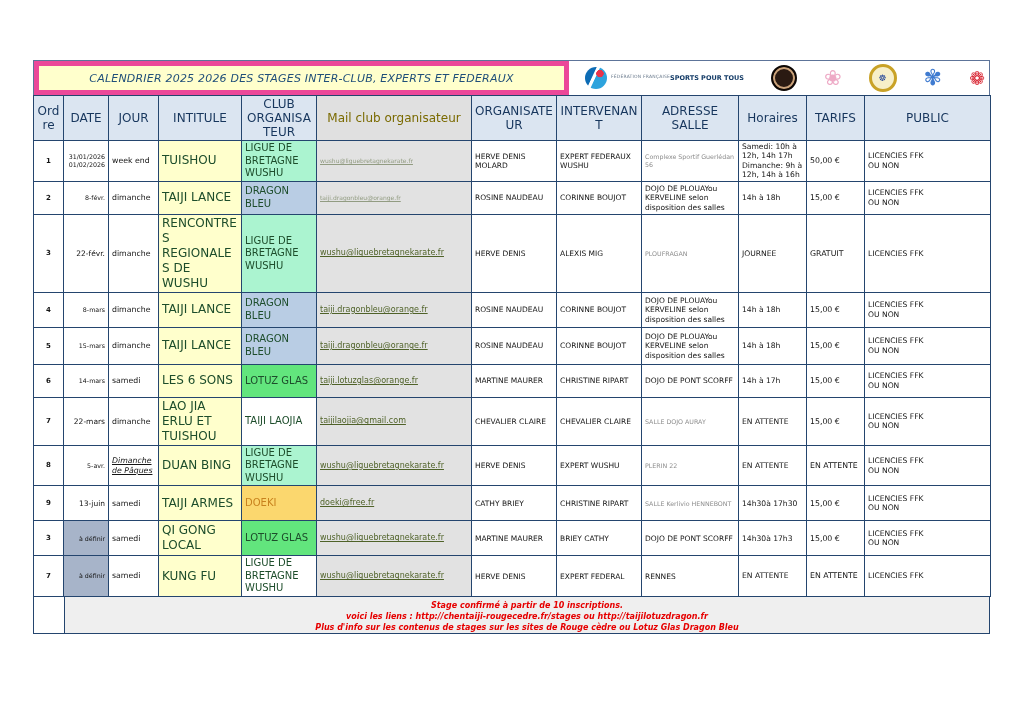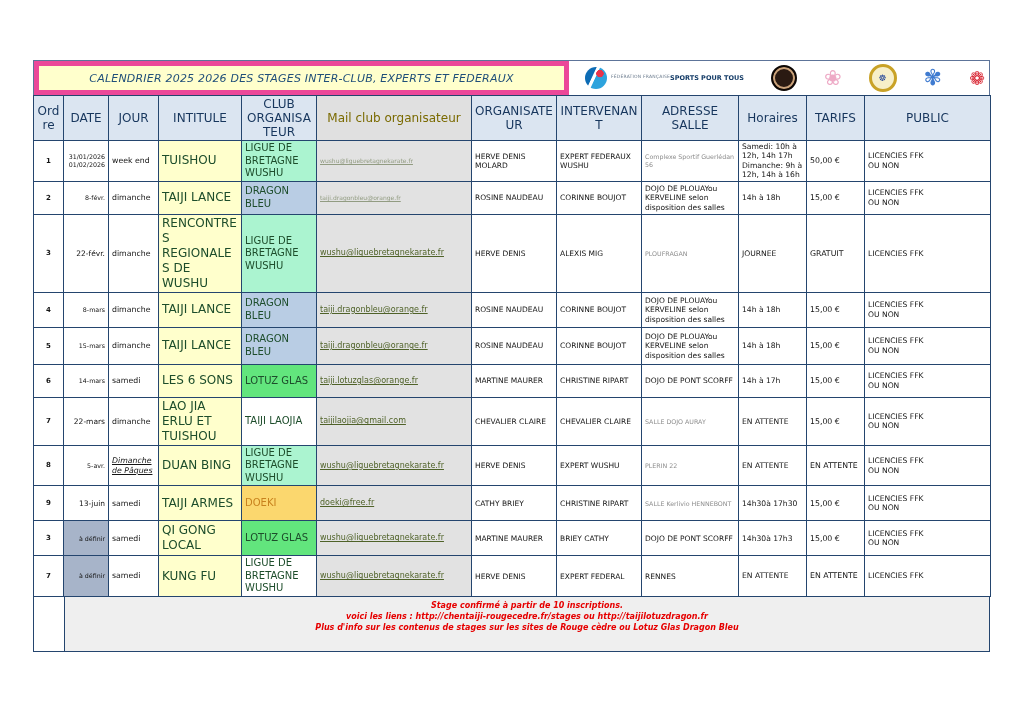--- a/index.html
+++ b/index.html
@@ -58,21 +58,21 @@
   .c-horaires{font-size:7.6px;}
   .c-tarifs{font-size:7.8px;}
   .c-public{font-size:7.6px;}
 
   
   .footer{display:flex;border:1px solid #24456e;border-top:none;}
   .footer-left{flex:0 0 30px;border-right:1px solid #24456e;background:#ffffff;}
   .footer-main{
     flex:1;background:#efefef;text-align:center;
     color:#e60000;font-weight:bold;font-style:italic;
-    font-size:8px;line-height:11px;padding:3px 0 18px;
+    font-size:8px;line-height:11px;padding:3px 0 0;
   }
 </style>
 </head>
 <body>
 
 <div class="sheet">
 
   <div class="topstrip">
     <div class="titlebox">CALENDRIER 2025 2026 DES STAGES INTER-CLUB, EXPERTS ET FEDERAUX</div>
     <div class="logos">

